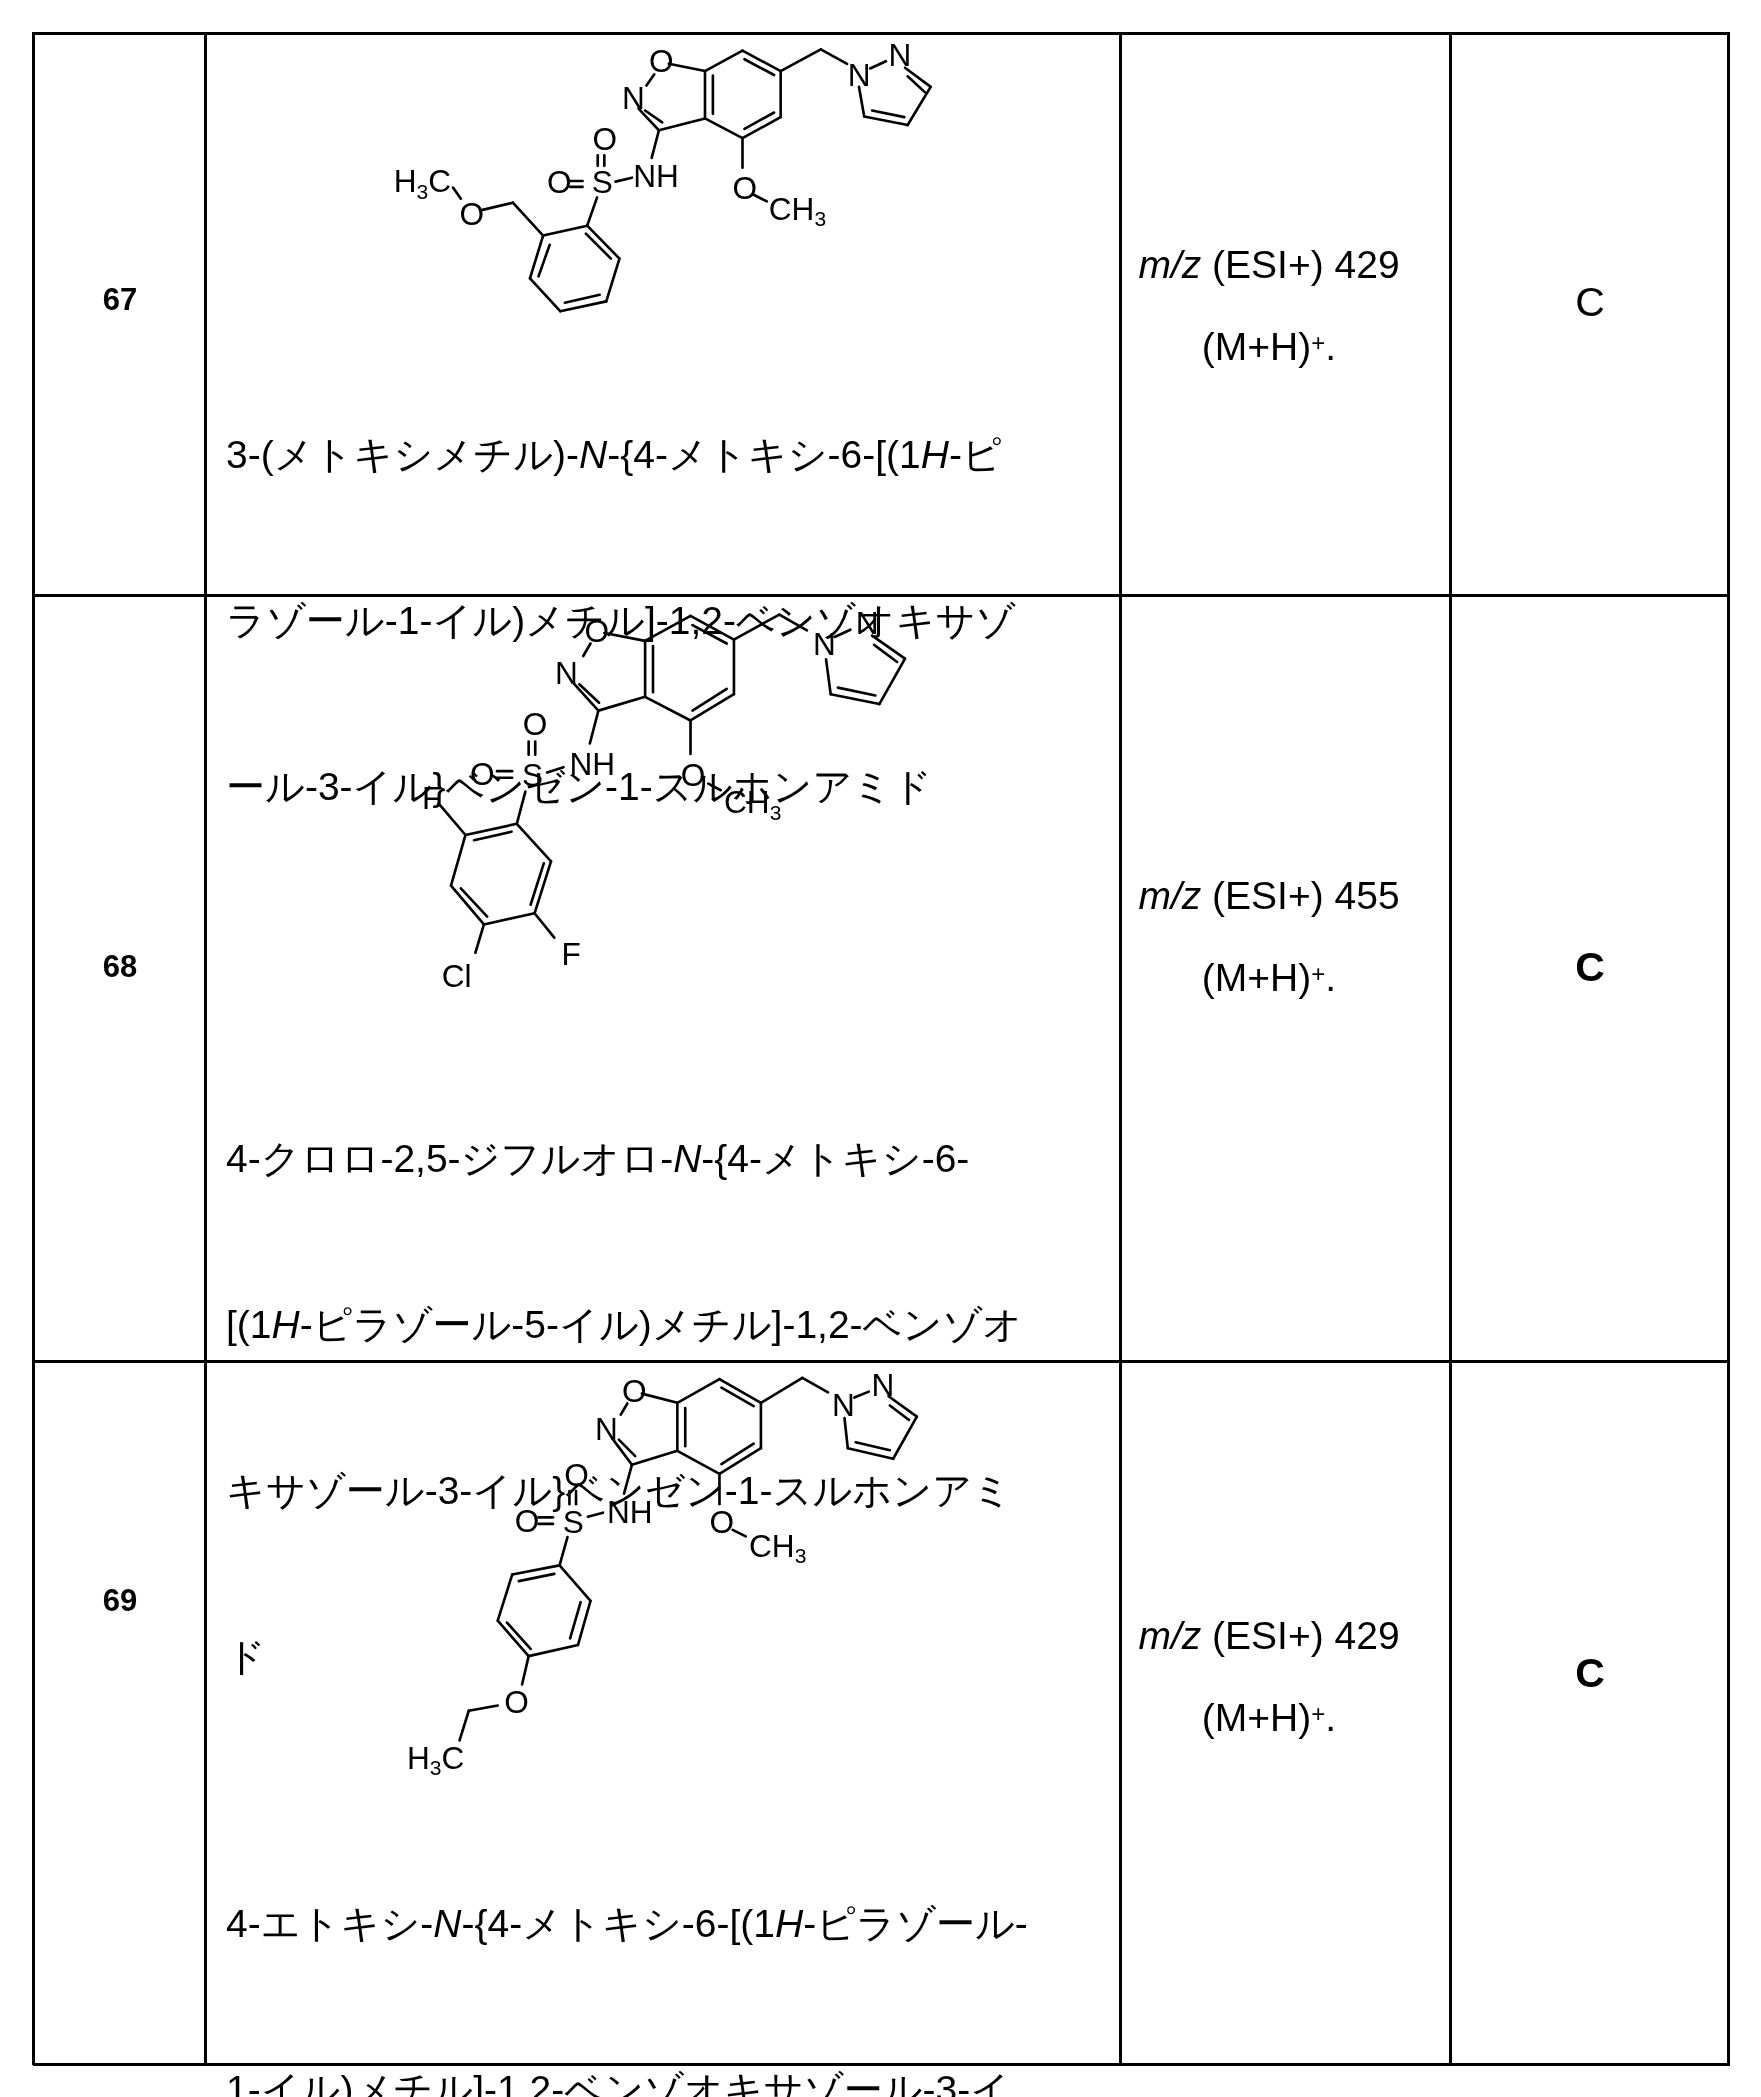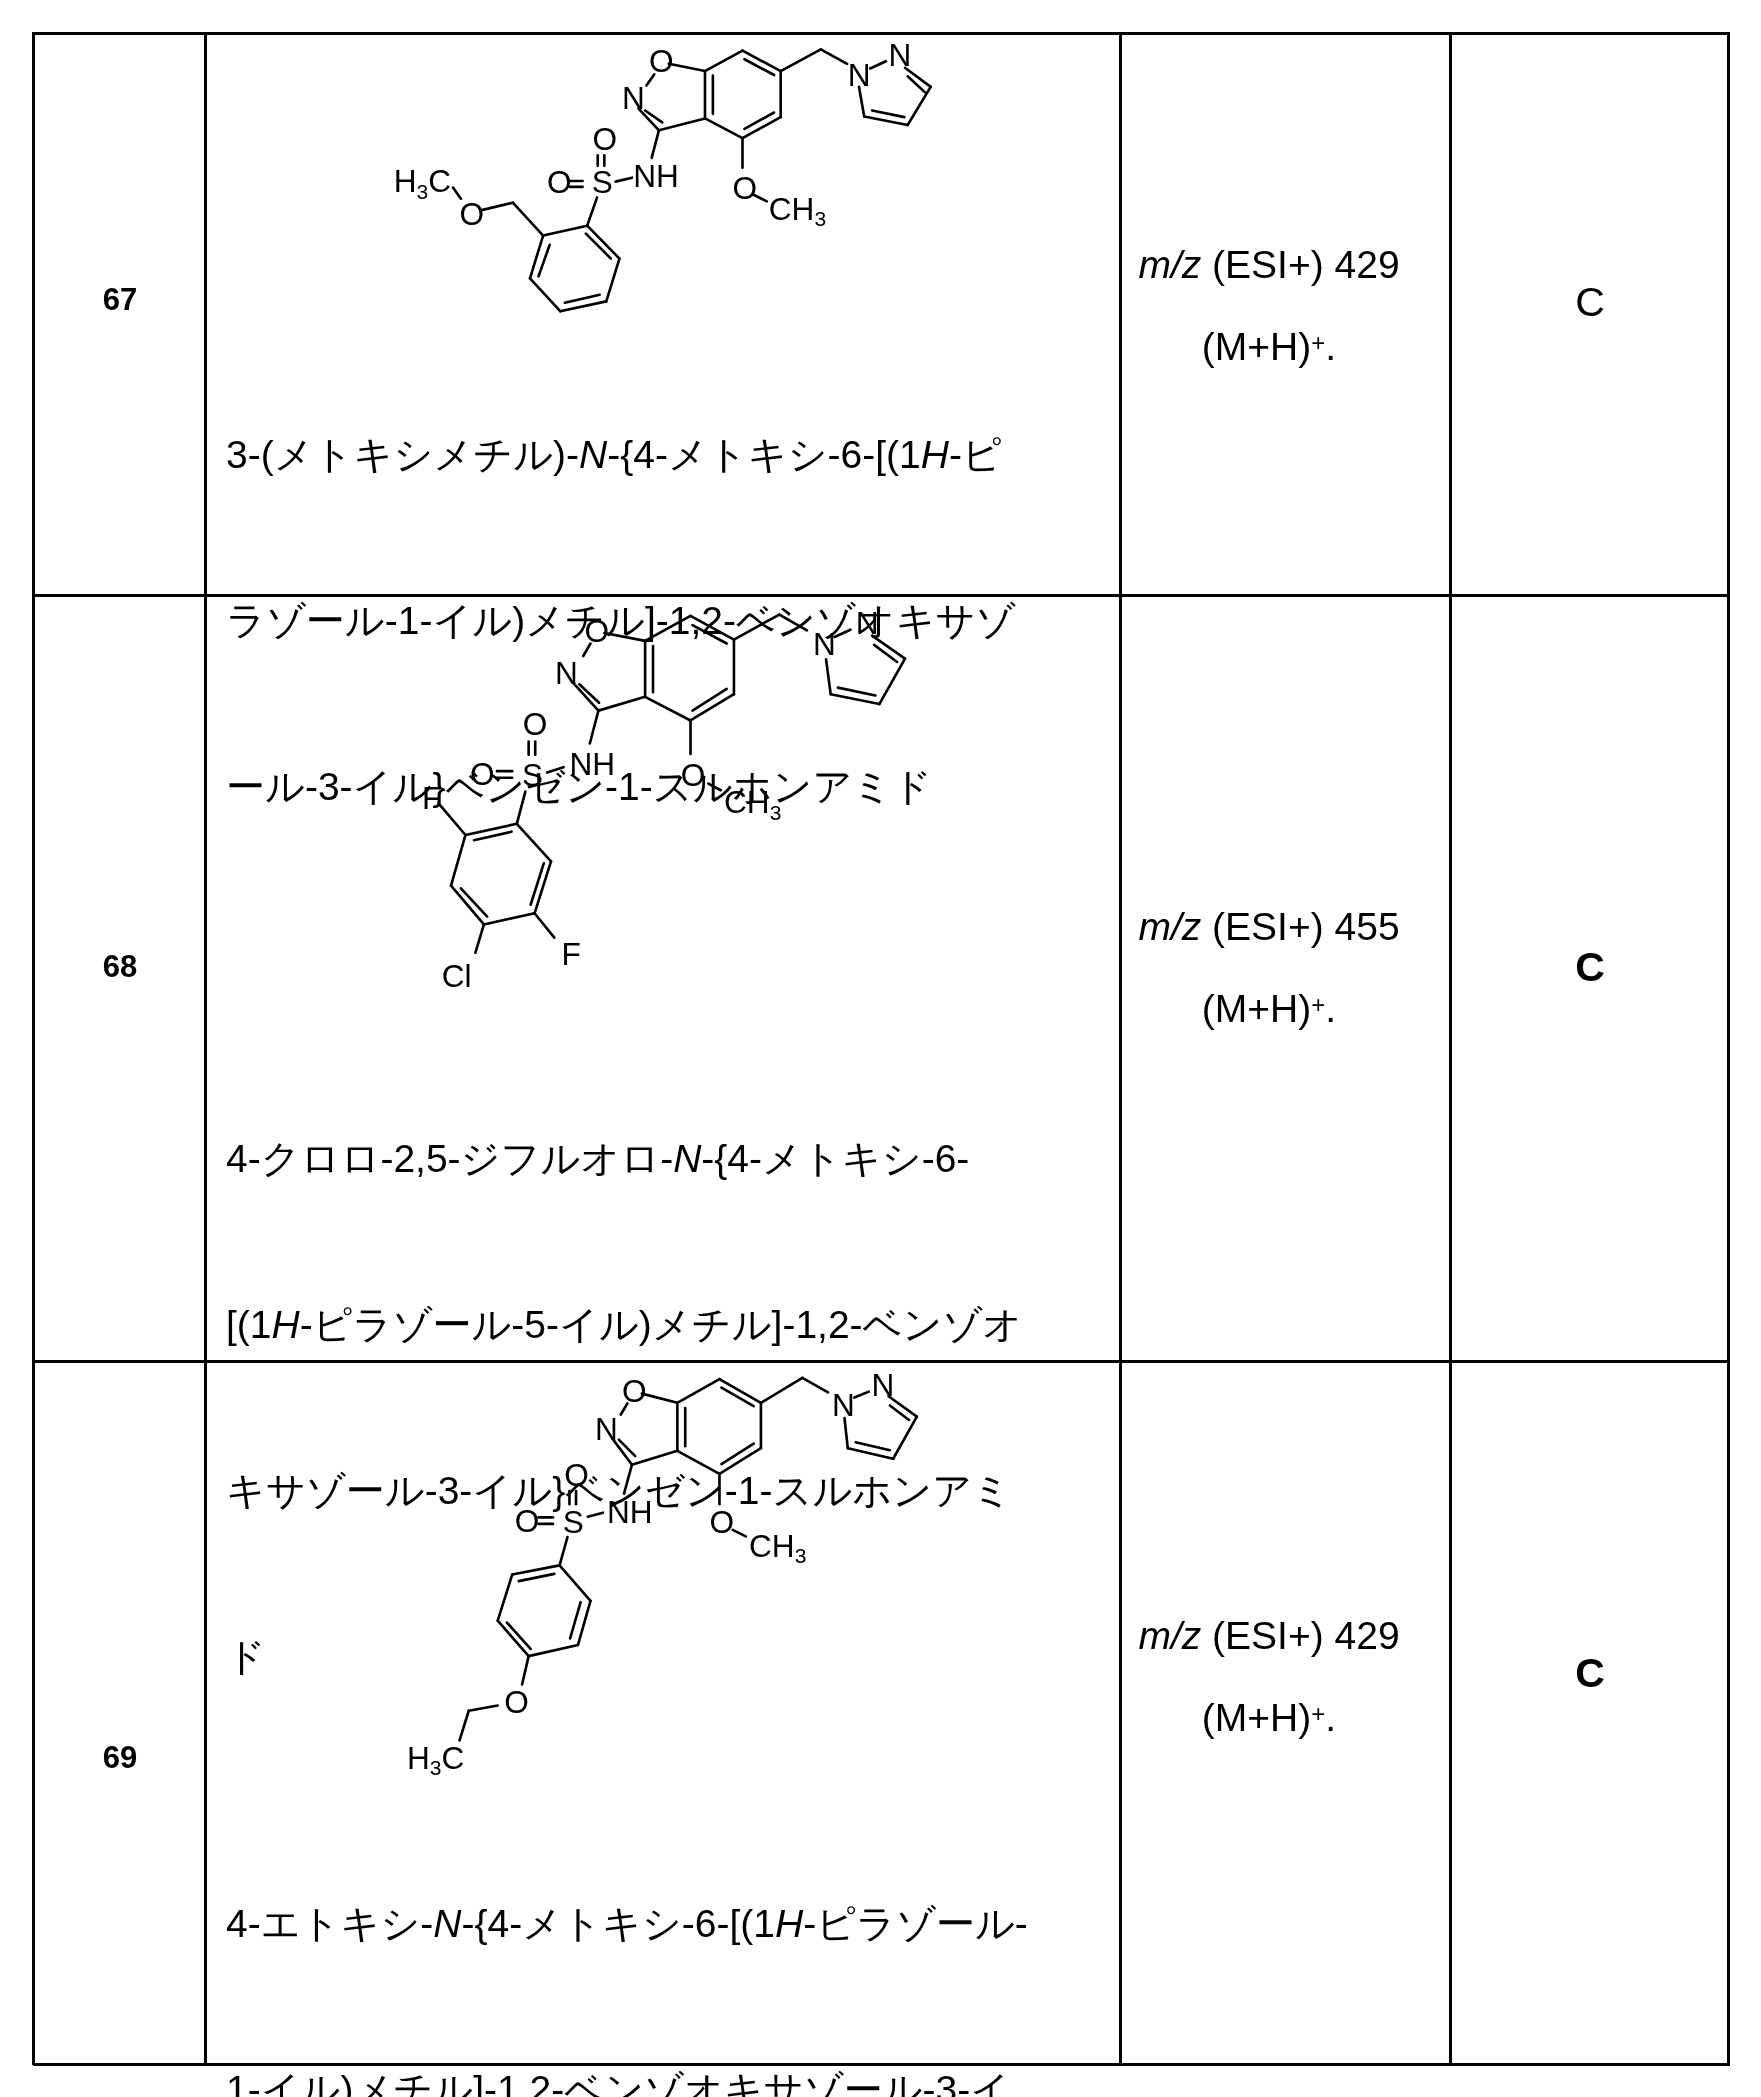--- a/index.html
+++ b/index.html
@@ -56,30 +56,30 @@
   <div>
     <div class="num" style="top:946px;">68</div>
 
     <div class="name" style="top:1034px;">
       <div><span>4-クロロ-2,5-ジフルオロ-</span><i>N</i><span>-{4-メトキシ-6-</span></div>
       <div><span>[(1</span><i>H</i><span>-ピラゾール-5-イル)メチル]-1,2-ベンゾオ</span></div>
       <div>キサゾール-3-イル}ベンゼン-1-スルホンアミ</div>
       <div>ド</div>
     </div>
 
-    <div class="ms" style="top:886px;">
+    <div class="ms" style="top:855px;">
       <div><i>m/z</i><span> (ESI+) 455</span></div>
       <div><span>(M+H)</span><sup>+</sup><span>.</span></div>
     </div>
 
     <div class="act bold" style="top:947px;">C</div>
   </div>
 
   <div>
-    <div class="num" style="top:1737px;">69</div>
+    <div class="num" style="top:1580px;">69</div>
 
     <div class="name" style="top:1799px;">
       <div><span>4-エトキシ-</span><i>N</i><span>-{4-メトキシ-6-[(1</span><i>H</i><span>-ピラゾール-</span></div>
       <div>1-イル)メチル]-1,2-ベンゾオキサゾール-3-イ</div>
       
     </div>
 
     <div class="ms" style="top:1595px;">
       <div><i>m/z</i><span> (ESI+) 429</span></div>
       <div><span>(M+H)</span><sup>+</sup><span>.</span></div>

